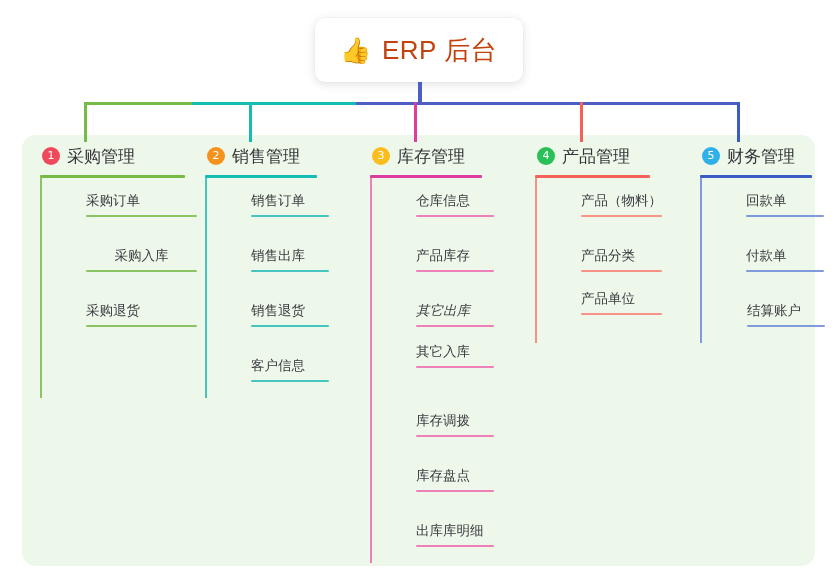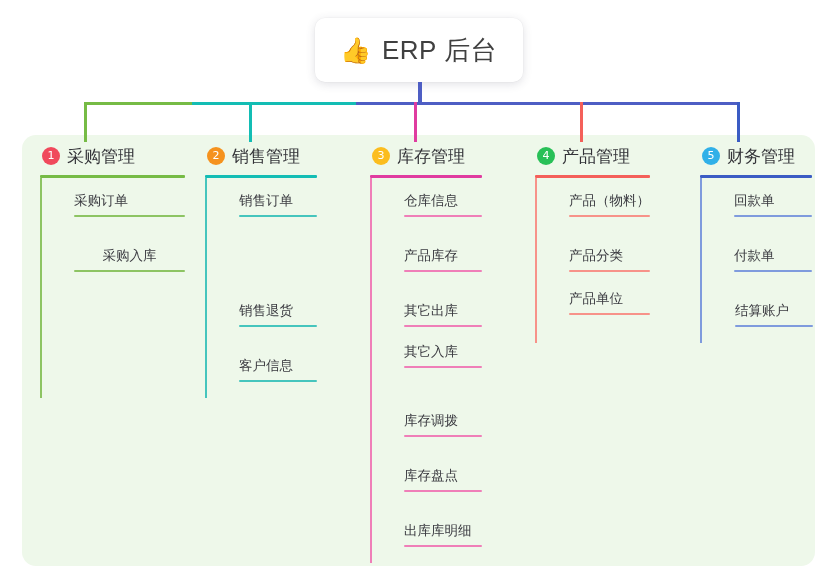--- a/index.html
+++ b/index.html
@@ -46,21 +46,21 @@
     gap: 10px;
     box-sizing: border-box;
   }
   .root-emoji {
     font-size: 25px;
     line-height: 1;
     display: inline-block;
   }
   .root-title {
     font-size: 26px;
-    color: #404040;
+    color: #c2410c;
     letter-spacing: 0.5px;
     white-space: nowrap;
   }
 
   
   .conn {
     position: absolute;
   }
   .vline { width: 3px; }
   .hline { height: 3px; }
@@ -107,20 +107,21 @@
   .spine {
     position: absolute;
     left: 0;
     top: 0;
     width: 2px;
   }
   .leaf {
     position: relative;
     padding-left: 34px;
     box-sizing: border-box;
+    margin-left: 12px;
   }
   .leaf-text {
     font-size: 13.5px;
     color: #3a3a40;
     white-space: nowrap;
     display: block;
     padding-bottom: 5px;
     padding-top: 0px;
   }
   .leaf-rule {
@@ -161,35 +162,43 @@
     <div class="leaves" style="height: 220px;">
       <div class="spine" style="background: rgb(141, 196, 99); height: 220px;"></div>
     <div class="leaf" style="position: absolute; left: 0px; top: 14px; width: 100%;">
           <span class="leaf-text">采购订单</span>
           <div class="leaf-rule" style="background: rgb(141, 196, 99);"></div>
         </div>
         <div class="leaf" style="position: absolute; left: 0px; top: 69px; width: 100%; text-align: center;">
           <span class="leaf-text">采购入库</span>
           <div class="leaf-rule" style="background: rgb(141, 196, 99);"></div>
         </div>
+        <div class="leaf" style="position: absolute; left: 0px; top: 124px; width: 100%;">
+          <span class="leaf-text">采购退货</span>
+          <div class="leaf-rule" style="background: rgb(141, 196, 99);"></div>
+        </div>
       </div>
   </div>
 
   <div class="column" style="left:205px; width:112px;">
     <div class="cat-head">
       <span class="badge" style="background: rgb(245, 146, 30);">2</span>
       <span class="cat-label">销售管理</span>
     </div>
     <div class="cat-rule" style="background: rgb(19, 189, 180);"></div>
     <div class="leaves" style="height: 220px;">
       <div class="spine" style="background: rgb(69, 197, 189); height: 220px;"></div>
     <div class="leaf" style="position: absolute; left: 0px; top: 14px; width: 100%;">
           <span class="leaf-text">销售订单</span>
           <div class="leaf-rule" style="background: rgb(69, 197, 189);"></div>
         </div>
+        <div class="leaf" style="position: absolute; left: 0px; top: 69px; width: 100%;">
+          <span class="leaf-text">销售出库</span>
+          <div class="leaf-rule" style="background: rgb(69, 197, 189);"></div>
+        </div>
         <div class="leaf" style="position: absolute; left: 0px; top: 124px; width: 100%;">
           <span class="leaf-text">销售退货</span>
           <div class="leaf-rule" style="background: rgb(69, 197, 189);"></div>
         </div>
         <div class="leaf" style="position: absolute; left: 0px; top: 179px; width: 100%;">
           <span class="leaf-text">客户信息</span>
           <div class="leaf-rule" style="background: rgb(69, 197, 189);"></div>
         </div>
       </div>
   </div>
@@ -203,21 +212,21 @@
     <div class="leaves" style="height: 385px;">
       <div class="spine" style="background: rgb(239, 127, 184); height: 385px;"></div>
     <div class="leaf" style="position: absolute; left: 0px; top: 14px; width: 100%;">
           <span class="leaf-text">仓库信息</span>
           <div class="leaf-rule" style="background: rgb(239, 127, 184);"></div>
         </div>
         <div class="leaf" style="position: absolute; left: 0px; top: 69px; width: 100%;">
           <span class="leaf-text">产品库存</span>
           <div class="leaf-rule" style="background: rgb(239, 127, 184);"></div>
         </div>
-        <div class="leaf" style="position: absolute; left: 0px; top: 124px; width: 100%;">
+        <div class="leaf" style="position: absolute; left: 0px; top: 124px; width: 100%; font-style: italic;">
           <span class="leaf-text">其它出库</span>
           <div class="leaf-rule" style="background: rgb(239, 127, 184);"></div>
         </div>
         <div class="leaf" style="position: absolute; left: 0px; top: 165px; width: 100%;">
           <span class="leaf-text">其它入库</span>
           <div class="leaf-rule" style="background: rgb(239, 127, 184);"></div>
         </div>
         <div class="leaf" style="position: absolute; left: 0px; top: 234px; width: 100%;">
           <span class="leaf-text">库存调拨</span>
           <div class="leaf-rule" style="background: rgb(239, 127, 184);"></div>

